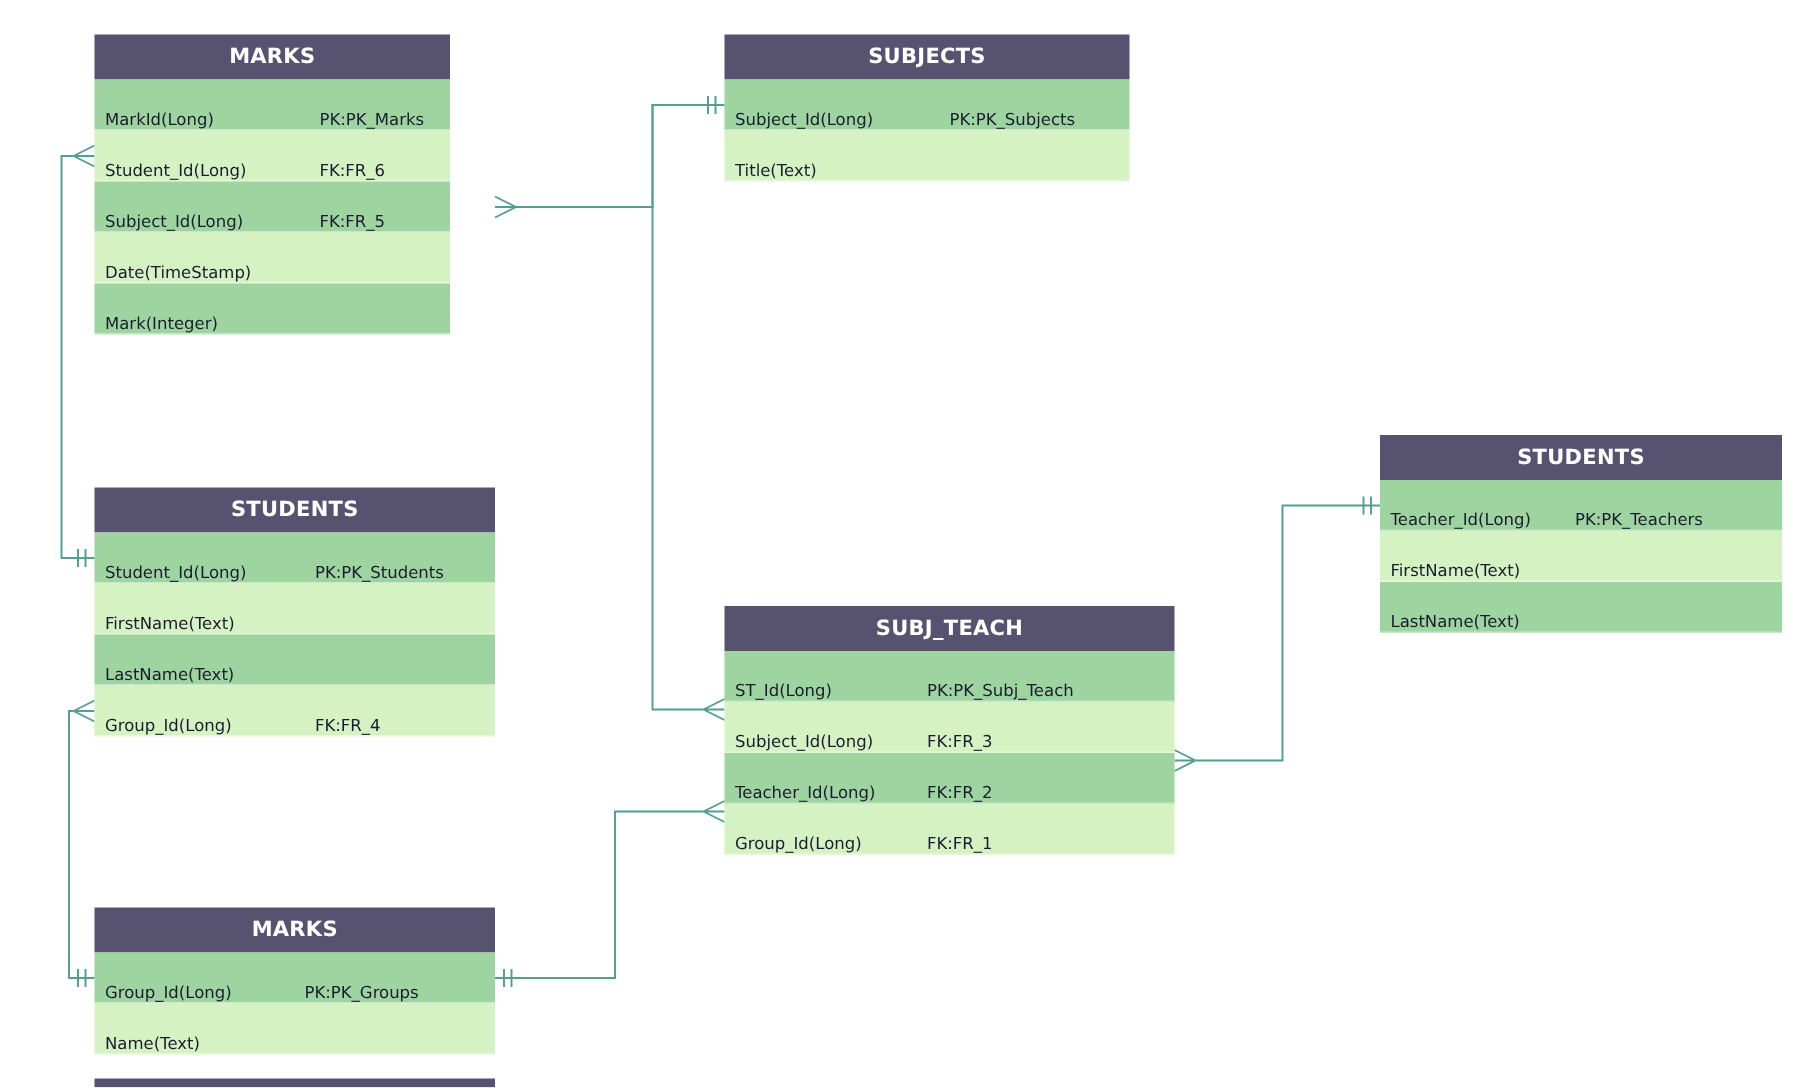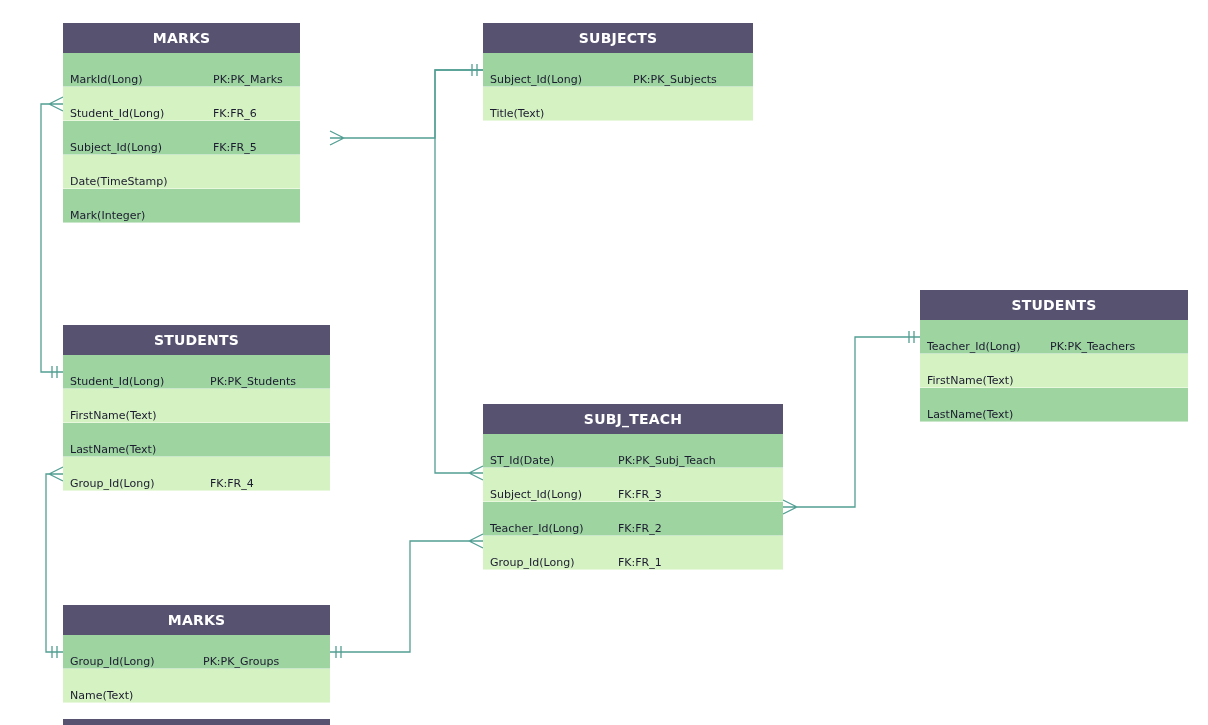--- a/index.html
+++ b/index.html
@@ -193,21 +193,21 @@
       <span class="field">Group_Id(Long)</span>
       <span class="key">FK:FR_4</span>
     </div>
   </div>
 
   <div class="entity" id="t-subjteach">
     <div class="hdr">
       <span>SUBJ_TEACH</span>
     </div>
     <div class="t-row dark">
-      <span class="field">ST_Id(Date)</span>
+      <span class="field">ST_Id(Long)</span>
       <span class="key">PK:PK_Subj_Teach</span>
     </div>
     <div class="t-row light">
       <span class="field">Subject_Id(Long)</span>
       <span class="key">FK:FR_3</span>
     </div>
     <div class="t-row dark">
       <span class="field">Teacher_Id(Long)</span>
       <span class="key">FK:FR_2</span>
     </div>

